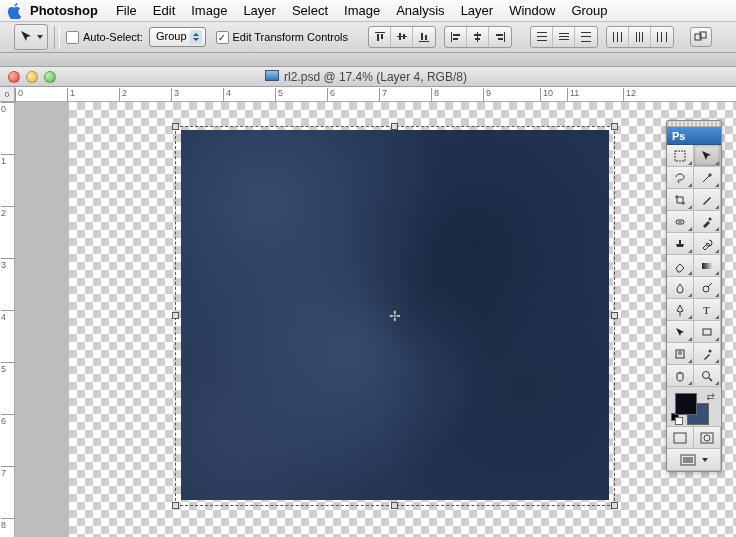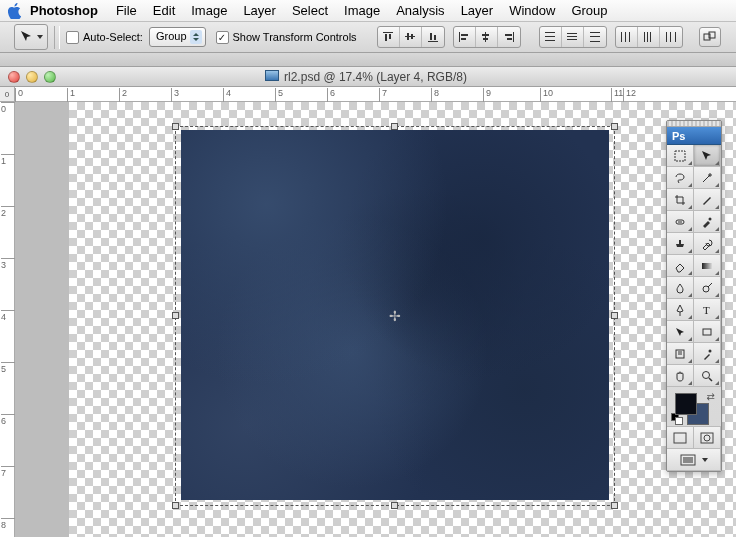--- a/index.html
+++ b/index.html
@@ -267,21 +267,21 @@
   <div class="select">
     <span>Group</span>
     <span class="arrows">
         <span class="up"></span>
         <span class="down"></span>
       </span>
   </div>
 
   <span style="width:10px"></span>
   <span class="checkbox checked"></span>
-  <span class="opt-label">Show Transform Controls</span>
+  <span class="opt-label">Edit Transform Controls</span>
 
   <span style="width:14px"></span>
 
   <div class="align-group">
     <div class="btn">
         <svg width="12" height="12">
           <rect x="1" y="1" width="10" height="1" fill="#333"></rect>
           <rect x="3" y="3" width="2" height="7" fill="#333"></rect>
           <rect x="7" y="3" width="2" height="5" fill="#333"></rect>
         </svg>
@@ -405,21 +405,21 @@
       <div class="tick" style="left: 52px;">1</div>
       <div class="tick" style="left: 104px;">2</div>
       <div class="tick" style="left: 156px;">3</div>
       <div class="tick" style="left: 208px;">4</div>
       <div class="tick" style="left: 260px;">5</div>
       <div class="tick" style="left: 312px;">6</div>
       <div class="tick" style="left: 364px;">7</div>
       <div class="tick" style="left: 416px;">8</div>
       <div class="tick" style="left: 468px;">9</div>
       <div class="tick" style="left: 525px;">10</div>
-      <div class="tick" style="left: 596px;">11</div>
+      <div class="tick" style="left: 552px;">11</div>
       <div class="tick" style="left: 608px;">12</div>
     </div>
   <div class="ruler-v" id="rulerV">
       <div class="tick" style="top: 0px;">0</div>
       <div class="tick" style="top: 52px;">1</div>
       <div class="tick" style="top: 104px;">2</div>
       <div class="tick" style="top: 156px;">3</div>
       <div class="tick" style="top: 208px;">4</div>
       <div class="tick" style="top: 260px;">5</div>
       <div class="tick" style="top: 312px;">6</div>

